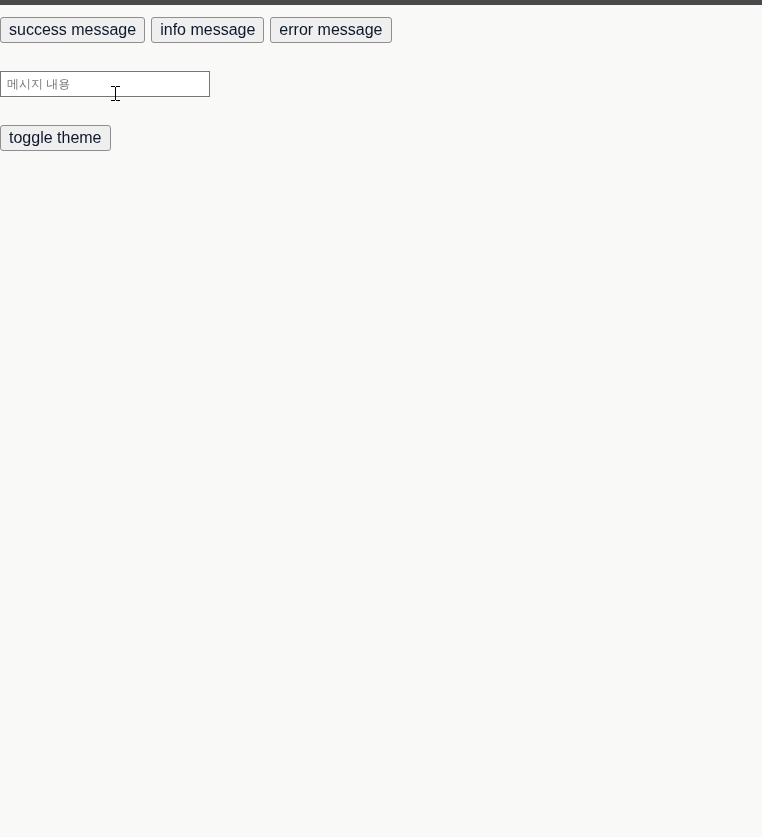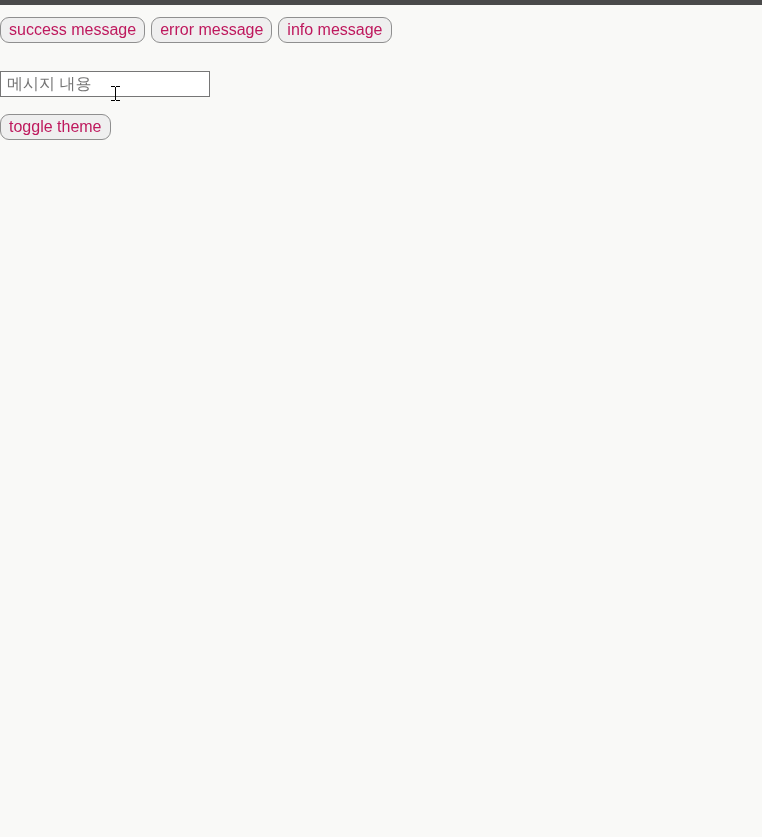--- a/index.html
+++ b/index.html
@@ -25,44 +25,44 @@
       padding-left: 0;
     }
     .button-row {
       display: flex;
       gap: 6px;
       padding-left: 0;
     }
     button {
       background-color: #efefef;
       border: 1px solid #8f8f8f;
-      border-radius: 9px;
+      border-radius: 3px;
       padding: 3px 8px;
       font-family: Arial, sans-serif;
       font-size: 16px;
-      color: #be185d;
+      color: #0f172a;
       cursor: pointer;
     }
     .input-row {
       margin-top: 28px;
     }
     input[type="text"] {
       border: 1px solid #767676;
       background-color: #ffffff;
       padding: 3px 6px;
       font-family: Arial, sans-serif;
-      font-size: 16px;
+      font-size: 12px;
       width: 210px;
       height: 26px;
     }
     input[type="text"]::placeholder {
       color: #757575;
     }
     .toggle-row {
-      margin-top: 17px;
+      margin-top: 28px;
     }
     .cursor-caret {
       position: absolute;
       left: 111px;
       top: 85px;
       width: 9px;
       height: 17px;
       pointer-events: none;
     }
     .cursor-caret::before {
@@ -99,22 +99,22 @@
   </style>
 </head>
 <body>
 
 <div class="top-bar"></div>
 
 <div class="content">
 
   <div class="button-row">
     <button>success message</button>
+    <button>info message</button>
     <button>error message</button>
-    <button>info message</button>
   </div>
 
   <div class="input-row">
     <input type="text" placeholder="메시지 내용" style="">
   </div>
 
   <div class="toggle-row">
     <button>toggle theme</button>
   </div>
 

